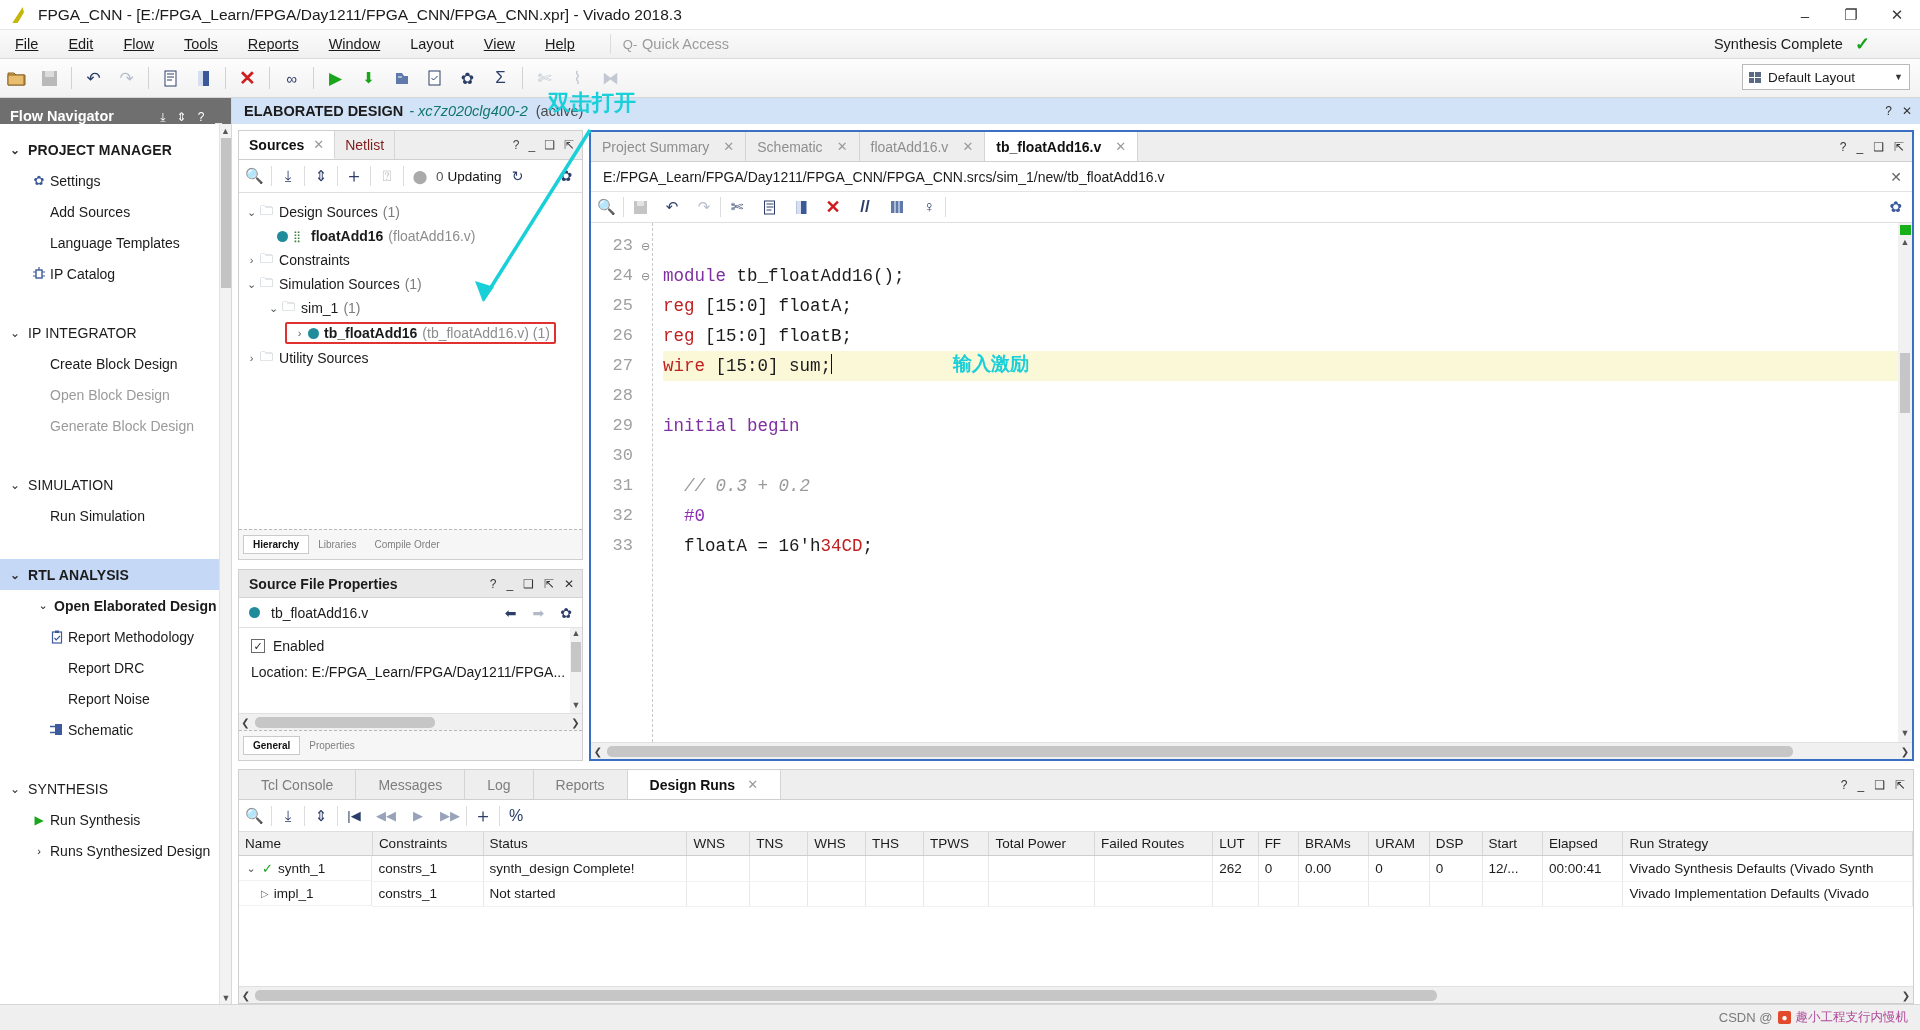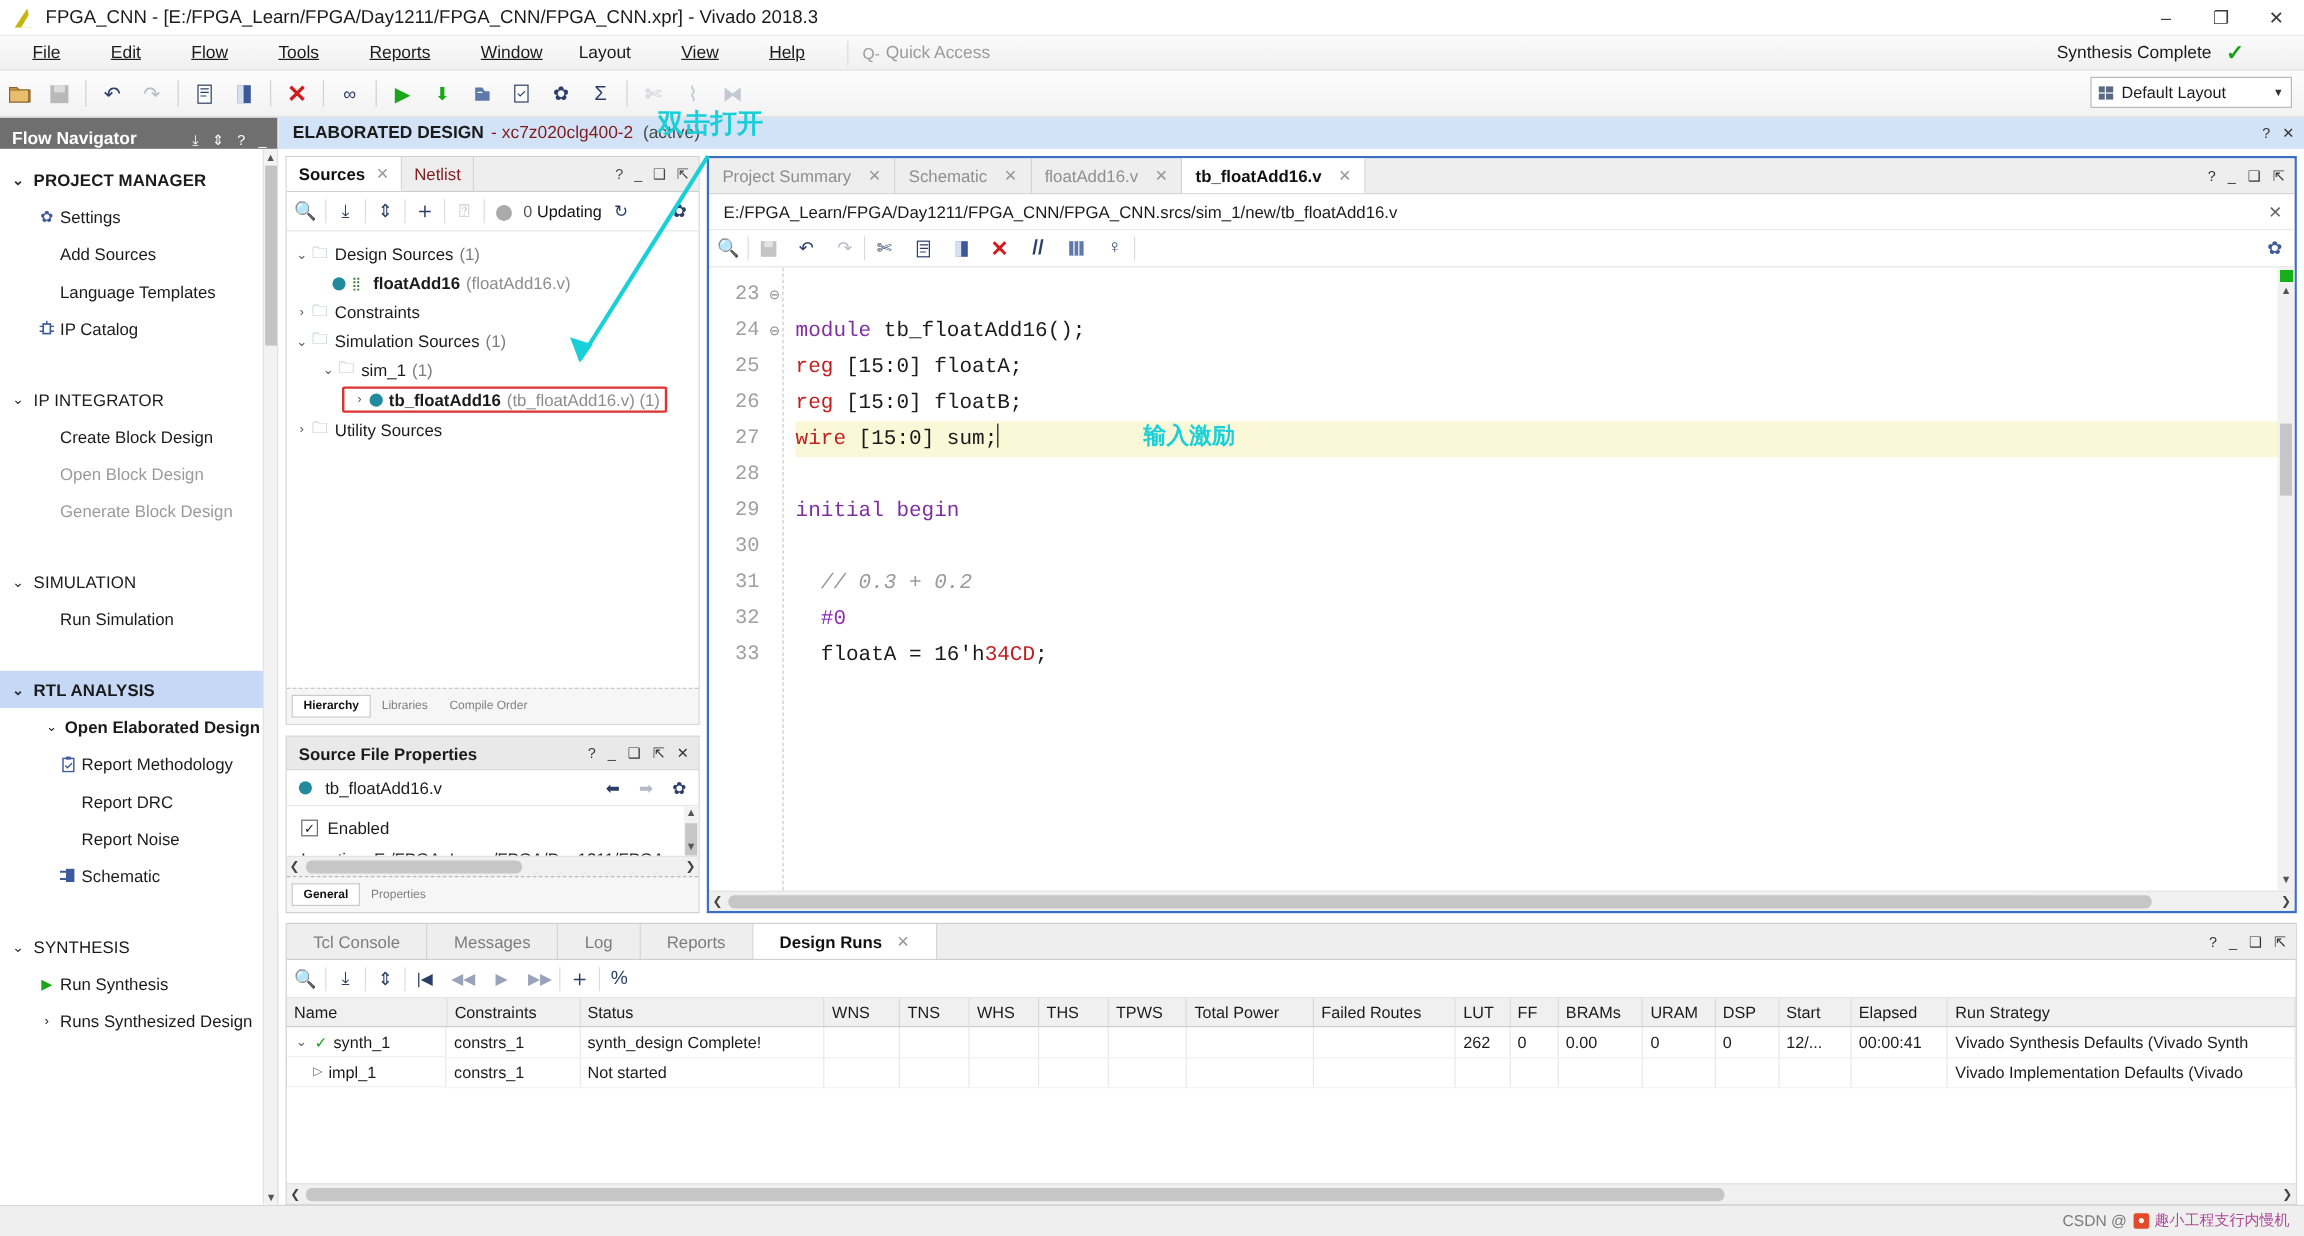--- a/index.html
+++ b/index.html
@@ -42,21 +42,21 @@
   
   #menubar{
     height:29px; display:flex; align-items:center;
     background:linear-gradient(#fbfbfb,#f0f0f0);
     border-bottom:1px solid #dcdcdc; position:relative;
   }
   .menu-item{
     padding:0 15px; height:29px; display:flex; align-items:center;
     font-size:14.5px; color:#1b1b1b;
   }
-  .menu-item u{ text-decoration:underline;margin-left:12px; }
+  .menu-item u{ text-decoration:underline; }
   #quickaccess{
     margin-left:20px; display:flex; align-items:center; gap:5px;
     color:#9b9b9b; font-size:14.5px; width:160px;
     border-left:1px solid #dcdcdc; padding-left:12px; height:20px;
   }
   #quickaccess .qico{ font-size:13px; }
   #synth-status{
     position:absolute; right:50px; display:flex; align-items:center; gap:12px;
     font-size:14.5px; color:#1b1b1b;
   }
@@ -131,21 +131,21 @@
   #fn-scroll .thumb{ position:absolute; top:14px; left:1px; width:10px; height:150px;
                      background:#c3c3c3; }
 
   
   #center{ flex:1; display:flex; flex-direction:column; min-width:0; }
   #eld-bar{
     height:26px; background:#d2e2f7; display:flex; align-items:center;
     padding-left:12px; font-size:14.5px; position:relative;
   }
   #eld-bar b{ font-weight:bold; }
-  #eld-bar .dev{ color:#7f1d1d; }
+  #eld-bar .dev{ color:#0f766e;font-style:italic; }
   #eld-bar .act{ color:#4a4a4a; }
   #eld-bar .icons{ position:absolute; right:8px; display:flex; gap:10px; font-size:12px; color:#333; }
 
   #work{ flex:1; display:flex; min-height:0; padding:6px 6px 0 6px; gap:6px; background:#ffffff; }
 
   
   #leftcol{ width:345px; flex:none; display:flex; flex-direction:column; gap:9px; }
 
   .panel{ border:1px solid #cfcfcf; background:#ffffff; display:flex; flex-direction:column; min-height:0; }
   .panel-tabs{
@@ -183,21 +183,21 @@
   .gray{ color:#8d8d8d; }
   .redbox{ border:2px solid #e03030; border-radius:2px; padding:1px 4px; margin-left:-2px; }
   .tree-bottom-tabs{
     border-top:1px dashed #b9b9b9; height:30px; display:flex; align-items:center;
     gap:0; background:#f6f6f6; padding:0 4px;
   }
   .btab{ font-size:10px; color:#7f7f7f; padding:3px 9px; }
   .btab.active{ color:#111; font-weight:bold; background:#ffffff; border:1px solid #cacaca; }
 
   
-  #props{ height:148px; flex:none; }
+  #props{ height:192px; flex:none; }
   .props-head{
     height:28px; background:#e9e9e9; display:flex; align-items:center;
     padding-left:10px; font-size:14px; font-weight:bold; border-bottom:1px solid #d3d3d3;
     position:relative;
   }
   .props-head .hicons{ position:absolute; right:8px; display:flex; gap:10px;
                        font-size:12px; font-weight:normal; color:#333; }
   .props-file{
     height:30px; display:flex; align-items:center; gap:6px; padding-left:10px;
     font-size:14px; border-bottom:1px solid #e2e2e2; position:relative; background:#fff;

